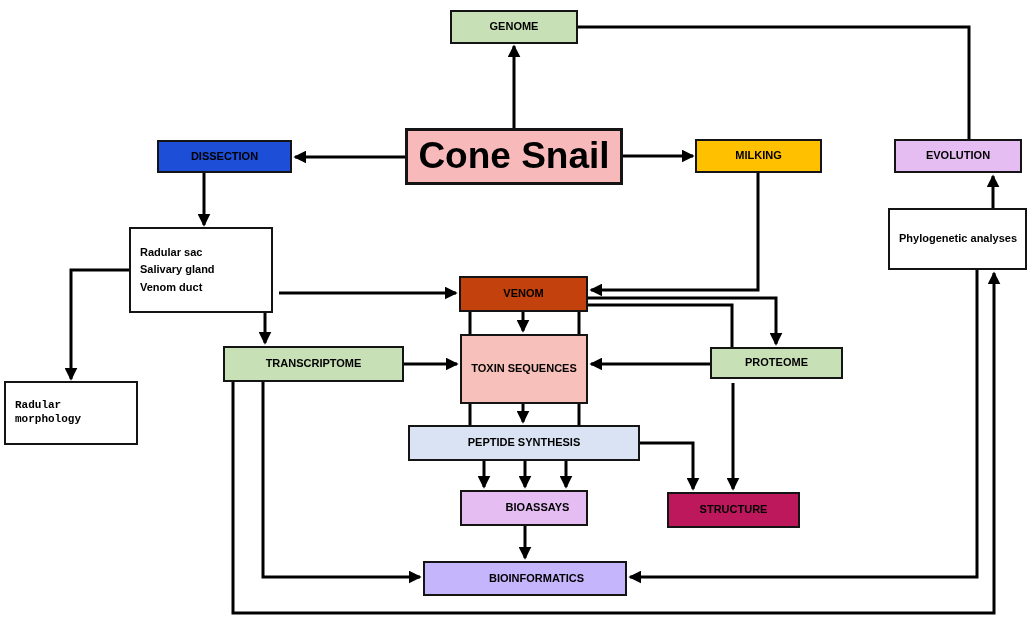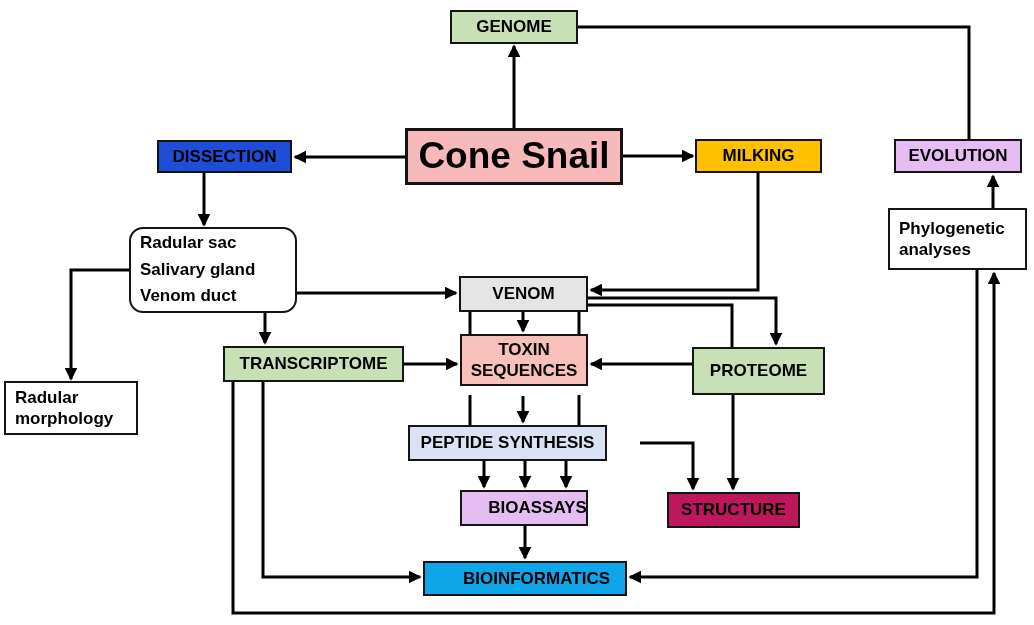--- a/index.html
+++ b/index.html
@@ -6,39 +6,39 @@
   #stage{
     position:relative;width:1034px;height:625px;background:#ffffff;
     font-family:"Liberation Sans", sans-serif;overflow:hidden;
   }
   #connector-layer{position:absolute;left:0;top:0;}
   #connector-layer polyline, #connector-layer path{fill:none;stroke:#000000;stroke-width:3;}
   #connector-layer marker path{fill:#000000;stroke:none;}
   .node{
     position:absolute;box-sizing:border-box;border:2.5px solid #141414;
     display:flex;align-items:center;justify-content:center;
-    font-weight:bold;font-size:17px;color:#000000;text-align:center;line-height:1.25;
+    font-weight:bold;font-size:11px;color:#000000;text-align:center;line-height:1.25;
     background:#ffffff;
   }
   .node.left{justify-content:flex-start;text-align:left;padding-left:9px;padding-right:5px;}
   .node.pre{white-space:pre-line;line-height:1.55;}
   
   #n-genome{left:450px;top:10px;width:128px;height:34px;}
   #n-cone-snail{left:405px;top:128px;width:218px;height:57px;font-size:37px;border-width:3px;}
   #n-dissection{left:157px;top:140px;width:135px;height:33px;}
   #n-milking{left:695px;top:139px;width:127px;height:34px;}
   #n-evolution{left:894px;top:139px;width:128px;height:34px;}
-  #n-organs{left:129px;top:227px;width:168px;height:86px;border-radius:14px;}
+  #n-organs{left:129px;top:227px;width:144px;height:86px;}
   #n-phylogenetic{left:888px;top:208px;width:139px;height:62px;}
-  #n-radular-morphology{left:4px;top:381px;width:134px;height:54px;}
+  #n-radular-morphology{left:4px;top:381px;width:134px;height:64px;font-family:Liberation Mono, monospace;}
   #n-venom{left:459px;top:276px;width:129px;height:36px;}
   #n-transcriptome{left:223px;top:346px;width:181px;height:36px;}
-  #n-toxin-sequences{left:460px;top:334px;width:128px;height:52px;}
-  #n-proteome{left:692px;top:347px;width:133px;height:48px;}
-  #n-peptide-synthesis{left:408px;top:425px;width:199px;height:36px;}
+  #n-toxin-sequences{left:460px;top:334px;width:128px;height:70px;}
+  #n-proteome{left:710px;top:347px;width:133px;height:32px;}
+  #n-peptide-synthesis{left:408px;top:425px;width:232px;height:36px;}
   #n-bioassays{left:460px;top:490px;width:128px;height:36px;padding-left:27px;}
   #n-structure{left:667px;top:492px;width:133px;height:36px;}
   #n-bioinformatics{left:423px;top:561px;width:204px;height:35px;}
 </style>
 </head>
 <body>
 
 <div id="stage">
 
   <svg id="connector-layer" width="1034" height="625" viewBox="0 0 1034 625" xmlns="http://www.w3.org/2000/svg">
@@ -90,29 +90,29 @@
   <div class="node" id="n-evolution" style="background: rgb(229, 189, 243);">EVOLUTION</div>
 
   <div class="node left pre" id="n-organs" style="background: rgb(255, 255, 255);">Radular sac
 Salivary gland
 Venom duct</div>
 
   <div class="node left" id="n-phylogenetic" style="background: rgb(255, 255, 255);">Phylogenetic analyses</div>
 
   <div class="node left" id="n-radular-morphology" style="background: rgb(255, 255, 255);">Radular morphology</div>
 
-  <div class="node" id="n-venom" style="background: #e5e5e5;">VENOM</div>
+  <div class="node" id="n-venom" style="background: #c2410c;">VENOM</div>
 
   <div class="node" id="n-transcriptome" style="background: rgb(200, 224, 182);">TRANSCRIPTOME</div>
 
   <div class="node" id="n-toxin-sequences" style="background: rgb(248, 192, 186);">TOXIN SEQUENCES</div>
 
   <div class="node" id="n-proteome" style="background: rgb(200, 224, 182);">PROTEOME</div>
 
   <div class="node" id="n-peptide-synthesis" style="background: rgb(218, 227, 243);">PEPTIDE SYNTHESIS</div>
 
   <div class="node" id="n-bioassays" style="background: rgb(229, 189, 243);">BIOASSAYS</div>
 
   <div class="node" id="n-structure" style="background: #be185d;">STRUCTURE</div>
 
-  <div class="node" id="n-bioinformatics" style="background: #0ea5e9; padding-left: 23px;">BIOINFORMATICS</div>
+  <div class="node" id="n-bioinformatics" style="background: #c4b5fd; padding-left: 23px;">BIOINFORMATICS</div>
 
 </div>
 
 </body></html>

